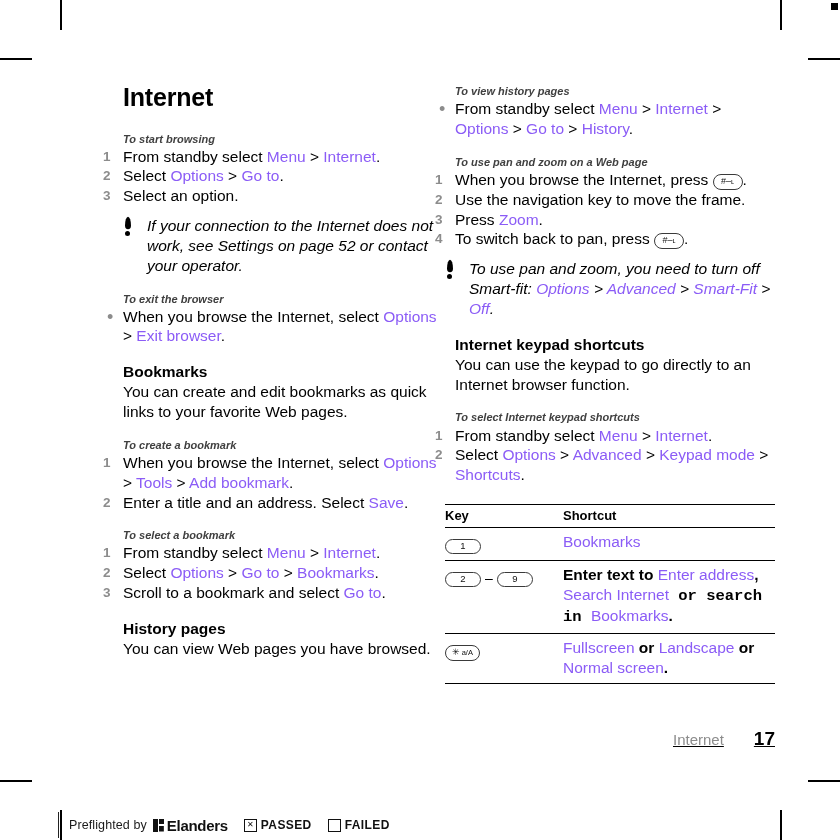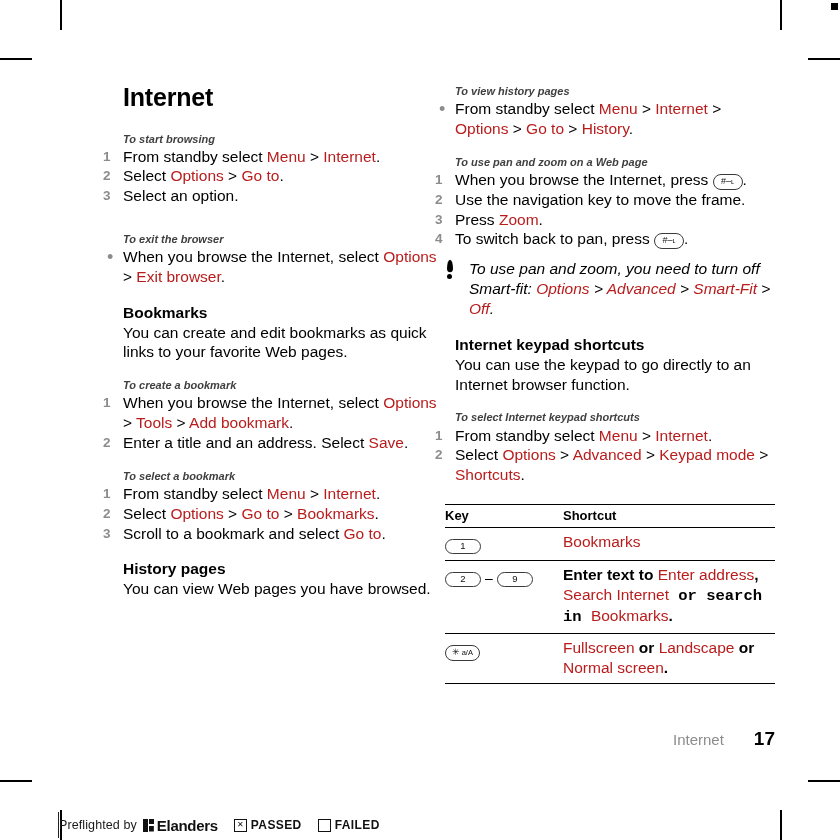--- a/index.html
+++ b/index.html
@@ -95,21 +95,21 @@
   ul.steps li .bul {
     position: absolute;
     left: -6px;
     top: -1px;
     color: #8c8c8c;
     font-size: 18px;
     line-height: 1.28;
   }
 
   
-  .ui { color: #b91c1c; }
+  .ui { color: #8b5cf6; }
 
   
   .note {
     position: relative;
     padding-left: 10px;
     font-style: italic;
     font-size: 15.5px;
     line-height: 1.28;
     color: #000;
   }
@@ -188,32 +188,34 @@
   table.shortcuts td.c-key { padding-top: 7px; }
 
   
   .footer {
     position: absolute;
     left: 445px;
     top: 728px;
     width: 330px;
     text-align: right;
     font-size: 15px;
+    text-decoration: underline;
   }
   .footer .chap { color: #8c8c8c; margin-right: 30px; }
   .footer .pno  { color: #000; font-weight: bold; font-size: 19px; }
 
   
   .preflight {
     position: absolute;
     left: 58px;
     top: 812px;
     display: flex;
     align-items: center;
     height: 26px;
+    padding-left: 10px;
     font-family: "Liberation Sans", sans-serif;
   }
   .preflight .pf-text {
     font-size: 12.5px;
     color: #1a1a1a;
     letter-spacing: 0.1px;
   }
   .preflight .pf-brandmark {
     display: inline-block;
     width: 11px; height: 13px;
@@ -262,20 +264,27 @@
 
     <div class="h-task">To start browsing</div>
     <ol class="steps">
       <li><span class="num">1</span><span><span>From standby select </span><span class="ui">Menu</span><span> &gt; </span><span class="ui">Internet</span><span>.</span></span></li>
       <li><span class="num">2</span><span><span>Select </span><span class="ui">Options</span><span> &gt; </span><span class="ui">Go to</span><span>.</span></span></li>
       <li><span class="num">3</span><span><span>Select an option.</span></span></li>
     </ol>
 
     <div class="gap-s"></div>
 
+    <div class="note" style="margin-left:24px;width:300px;">
+      <span class="excl">
+          <span class="drop"></span>
+          <span class="dot"></span>
+        </span>
+      <span>If your connection to the Internet does not work, see Settings on page 52 or contact your operator.</span>
+    </div>
 
     <div class="gap-m"></div>
 
     <div class="h-task">To exit the browser</div>
     <ul class="steps">
       <li><span class="bul">•</span><span><span>When you browse the Internet, select </span><span class="ui">Options</span><span> &gt; </span><span class="ui">Exit browser</span><span>.</span></span></li>
     </ul>
 
     <div class="gap-m"></div>
 

